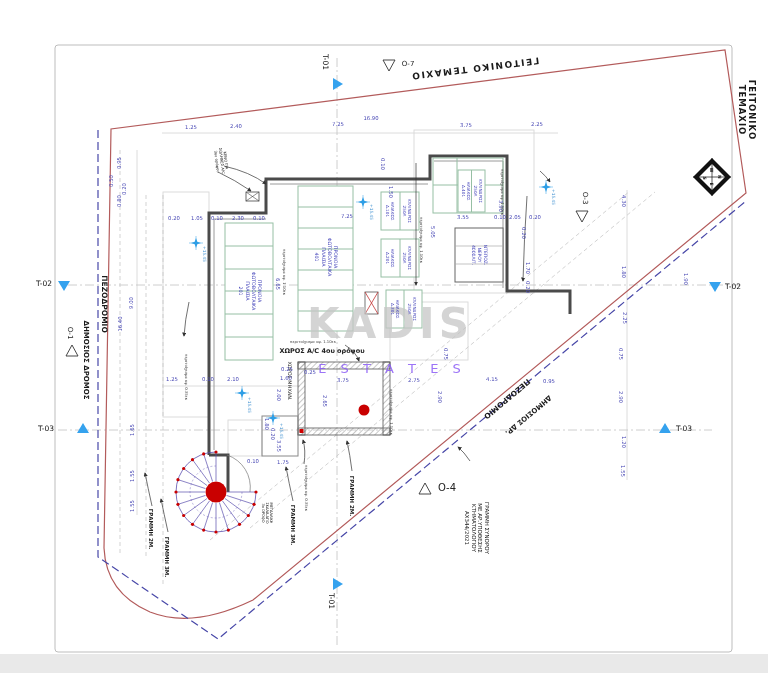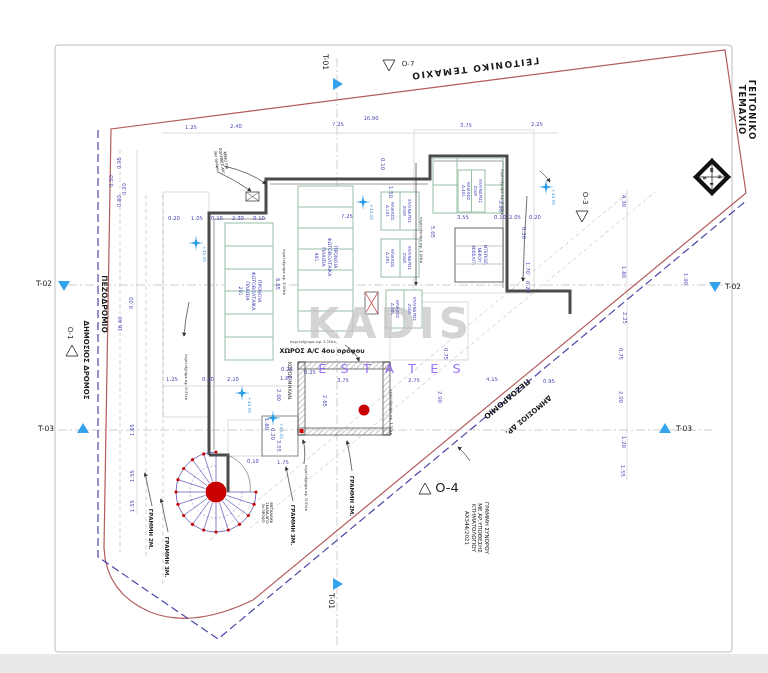--- a/index.html
+++ b/index.html
@@ -236,21 +236,21 @@
 3ο ΟΡΟΦΟ</div>
     <div class="lbl" style="left: 325px; top: 62px; font-size: 7.5px; color: rgb(17, 17, 17); --r: 90deg;">T-01</div>
     <div class="lbl" style="left: 44px; top: 283px; font-size: 7.5px; color: rgb(17, 17, 17); --r: 0deg;">T-02</div>
     <div class="lbl" style="left: 733px; top: 286px; font-size: 7.5px; color: rgb(17, 17, 17); --r: 0deg;">T-02</div>
     <div class="lbl" style="left: 46px; top: 428px; font-size: 7.5px; color: rgb(17, 17, 17); --r: 0deg;">T-03</div>
     <div class="lbl" style="left: 684px; top: 428px; font-size: 7.5px; color: rgb(17, 17, 17); --r: 0deg;">T-03</div>
     <div class="lbl" style="left: 331px; top: 601px; font-size: 7.5px; color: rgb(17, 17, 17); --r: 90deg;">T-01</div>
     <div class="lbl" style="left: 408px; top: 64px; font-size: 7px; color: rgb(34, 34, 34); --r: 0deg;">O-7</div>
     <div class="lbl" style="left: 70px; top: 333px; font-size: 7px; color: rgb(34, 34, 34); --r: 90deg;">O-1</div>
     <div class="lbl" style="left: 585px; top: 198px; font-size: 7px; color: rgb(34, 34, 34); --r: 90deg;">O-3</div>
-    <div class="lbl" style="left: 447px; top: 488px; font-size: 13px; color: rgb(34, 34, 34); --r: 0deg;">O-4</div>
+    <div class="lbl" style="left: 447px; top: 488px; font-size: 10px; color: rgb(34, 34, 34); --r: 0deg;">O-4</div>
     <div class="lbl" style="left: 390px; top: 324px; font-size: 42px; color: rgb(198, 198, 198); --r: 0deg; font-weight: bold; letter-spacing: 4px; opacity: 0.75;">KADIS</div>
     <div class="lbl" style="left: 392px; top: 369px; font-size: 13px; color: #8b5cf6; --r: 0deg; letter-spacing: 5px; opacity: 0.85;">E S T A T E S</div>
     <div class="lbl" style="left: 250px; top: 291px; font-size: 4.8px; color: rgb(61, 61, 184); --r: 90deg; line-height: 1.3;">ΠΡΟΝΟΙΑ
 ΦΩΤΟΒΟΛΤΑΙΚΑ
 ΠΛΑΙΣΙΑ
 201</div>
     <div class="lbl" style="left: 326px; top: 257px; font-size: 4.8px; color: rgb(61, 61, 184); --r: 90deg; line-height: 1.3;">ΠΡΟΝΟΙΑ
 ΦΩΤΟΒΟΛΤΑΙΚΑ
 ΠΛΑΙΣΙΑ
 401</div>

